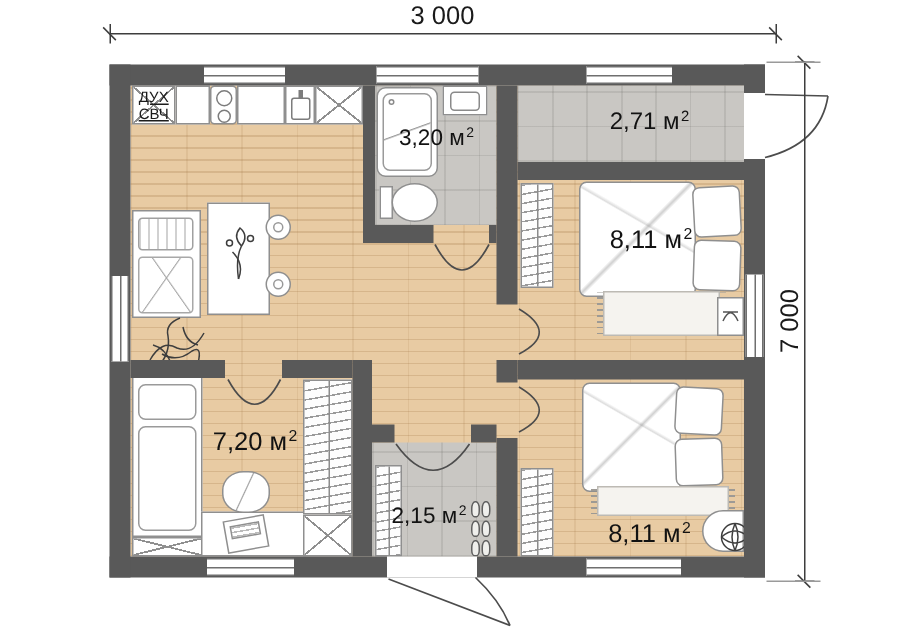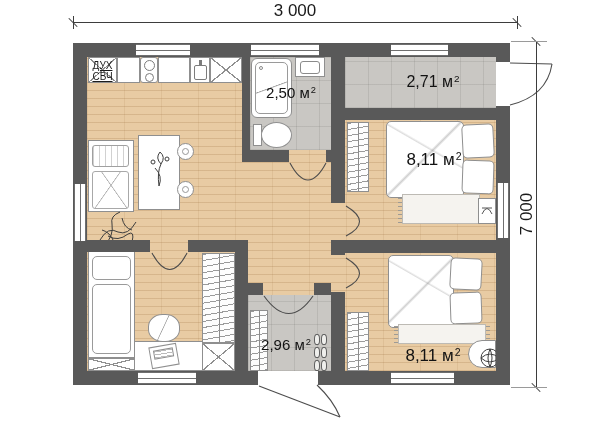--- a/index.html
+++ b/index.html
@@ -208,33 +208,36 @@
       <path d="M346 206 Q373 222 346 236"></path>
       <path d="M346 258 Q373 274 346 288"></path>
       <path d="M510 63 L552 64"></path>
       <path d="M552 64 Q547 96 510 105"></path>
       <path d="M259 386 L340 417"></path>
       <path d="M317 385 Q333 400 340 417"></path>
     </g>
   </svg>
 
   <div class="lbl" style="left:291px;top:92px;font-size:15px;">
-    <span>2,50 м</span><span class="sup">2</span>
+    <span>3,20 м</span><span class="sup">2</span>
   </div>
   <div class="lbl" style="left:433px;top:82px;font-size:16px;">
     <span>2,71 м</span><span class="sup">2</span>
   </div>
   <div class="lbl" style="left:434px;top:160px;font-size:17px;">
     <span>8,11 м</span><span class="sup">2</span>
   </div>
   <div class="lbl" style="left:433px;top:356px;font-size:17px;">
     <span>8,11 м</span><span class="sup">2</span>
   </div>
+  <div class="lbl" style="left:170px;top:295px;font-size:17px;">
+    <span>7,20 м</span><span class="sup">2</span>
+  </div>
   <div class="lbl" style="left:286px;top:344px;font-size:15px;">
-    <span>2,96 м</span><span class="sup">2</span>
+    <span>2,15 м</span><span class="sup">2</span>
   </div>
 
   <div class="dim" style="left:73px;top:22px;width:445px;height:1px;"></div>
   <div class="dim" style="left:73px;top:16px;width:1px;height:13px;"></div>
   <div class="dim" style="left:517px;top:16px;width:1px;height:13px;"></div>
   <div class="slash" style="left:67px;top:22px;"></div>
   <div class="slash" style="left:511px;top:22px;"></div>
   <div class="dim-txt" style="left:295px;top:11px;transform:translate(-50%,-50%);">
     <span>3 000</span>
   </div>

